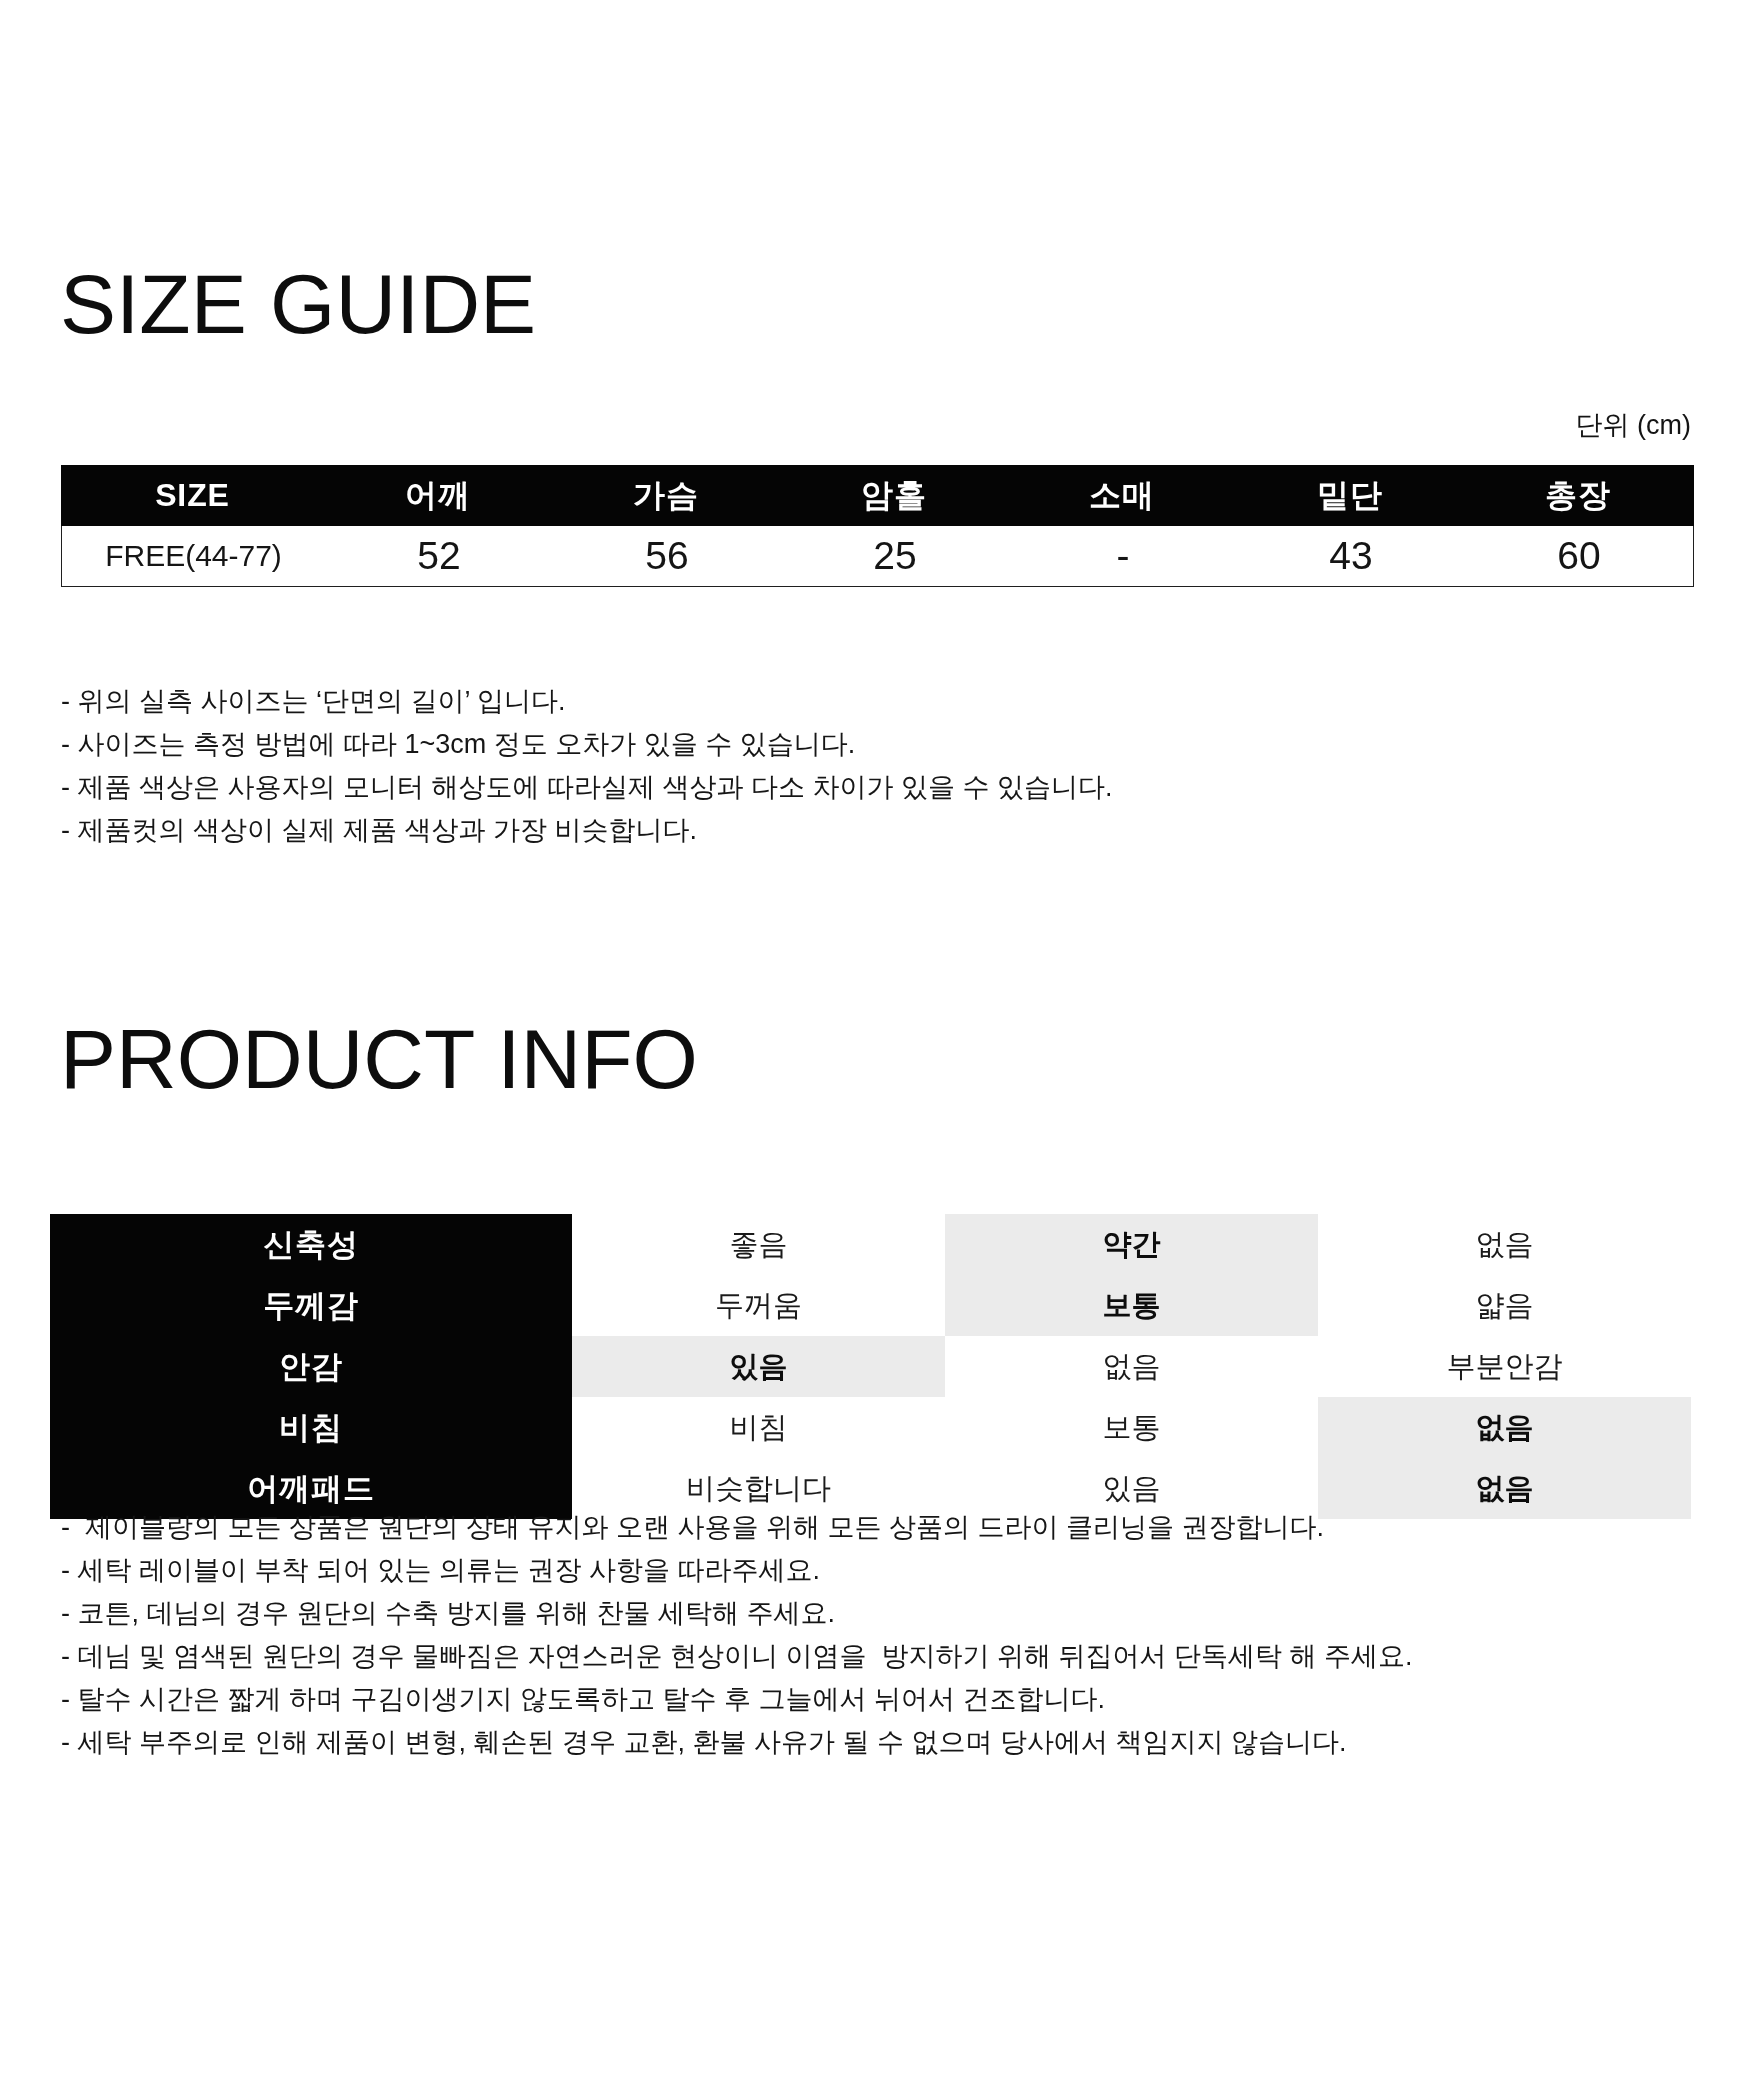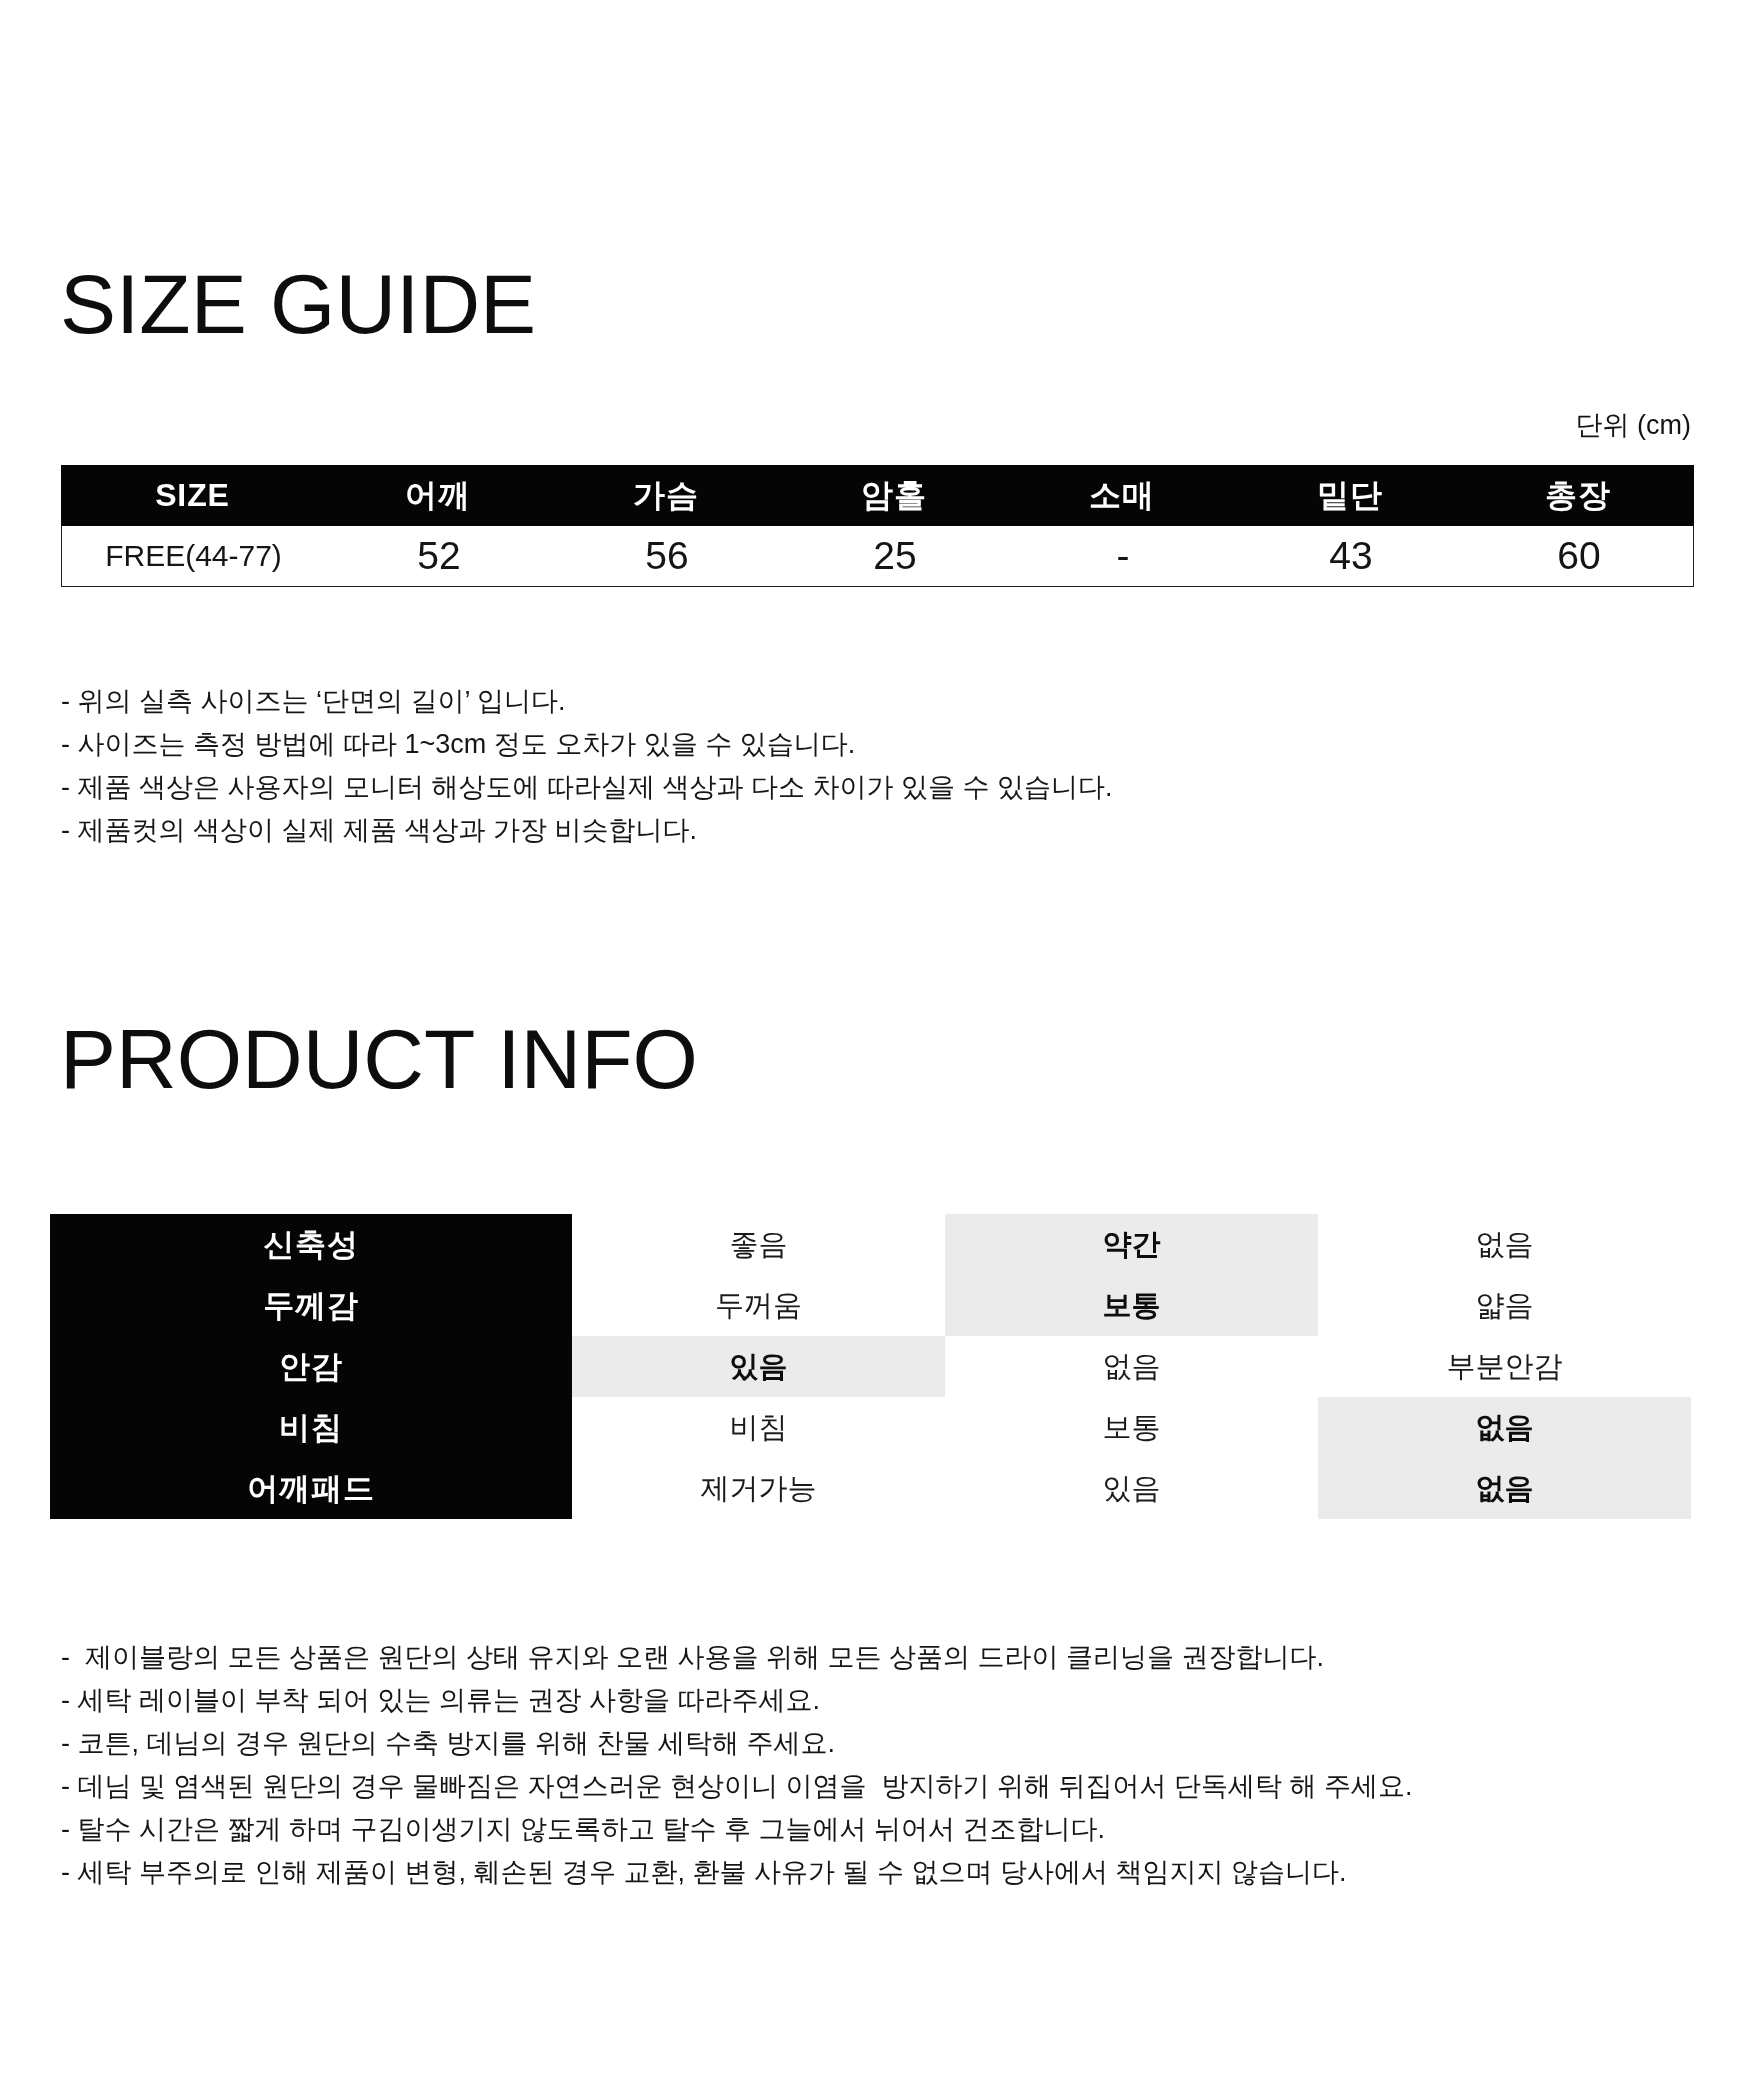--- a/index.html
+++ b/index.html
@@ -49,21 +49,21 @@
     font-size:39px;color:#151515;
   }
   .size-table .c0{width:263px;}
   .size-table .cn{width:228px;}
   .size-table .drow .c0{font-size:30px;}
 
   
   .notes{position:absolute;left:61px;font-size:27px;color:#161616;}
   .notes .note-line{height:43px;line-height:43px;white-space:pre;}
   #size-notes{top:680px;}
-  #care-notes{top:1636px;}
+  #care-notes{top:1506px;}
   #care-notes .note-line{height:43px;line-height:43px;}
 
   
   .info-table{
     position:absolute;left:50px;top:1214px;
     display:grid;
     grid-template-columns:522px 373px 373px 373px;
     grid-auto-rows:61px;
   }
   .info-table .lcell{
@@ -134,21 +134,21 @@
     <div class="ocell selected">있음</div>
     <div class="ocell">없음</div>
     <div class="ocell">부분안감</div>
 
     <div class="lcell">비침</div>
     <div class="ocell">비침</div>
     <div class="ocell">보통</div>
     <div class="ocell selected">없음</div>
 
     <div class="lcell">어깨패드</div>
-    <div class="ocell">제거가능</div>
+    <div class="ocell">비슷합니다</div>
     <div class="ocell">있음</div>
     <div class="ocell selected">없음</div>
   </div>
 
   <div id="care-notes" class="notes">
     <div class="note-line">-  제이블랑의 모든 상품은 원단의 상태 유지와 오랜 사용을 위해 모든 상품의 드라이 클리닝을 권장합니다.</div>
     <div class="note-line">- 세탁 레이블이 부착 되어 있는 의류는 권장 사항을 따라주세요.</div>
     <div class="note-line">- 코튼, 데님의 경우 원단의 수축 방지를 위해 찬물 세탁해 주세요.</div>
     <div class="note-line">- 데님 및 염색된 원단의 경우 물빠짐은 자연스러운 현상이니 이염을  방지하기 위해 뒤집어서 단독세탁 해 주세요.</div>
     <div class="note-line">- 탈수 시간은 짧게 하며 구김이생기지 않도록하고 탈수 후 그늘에서 뉘어서 건조합니다.</div>

